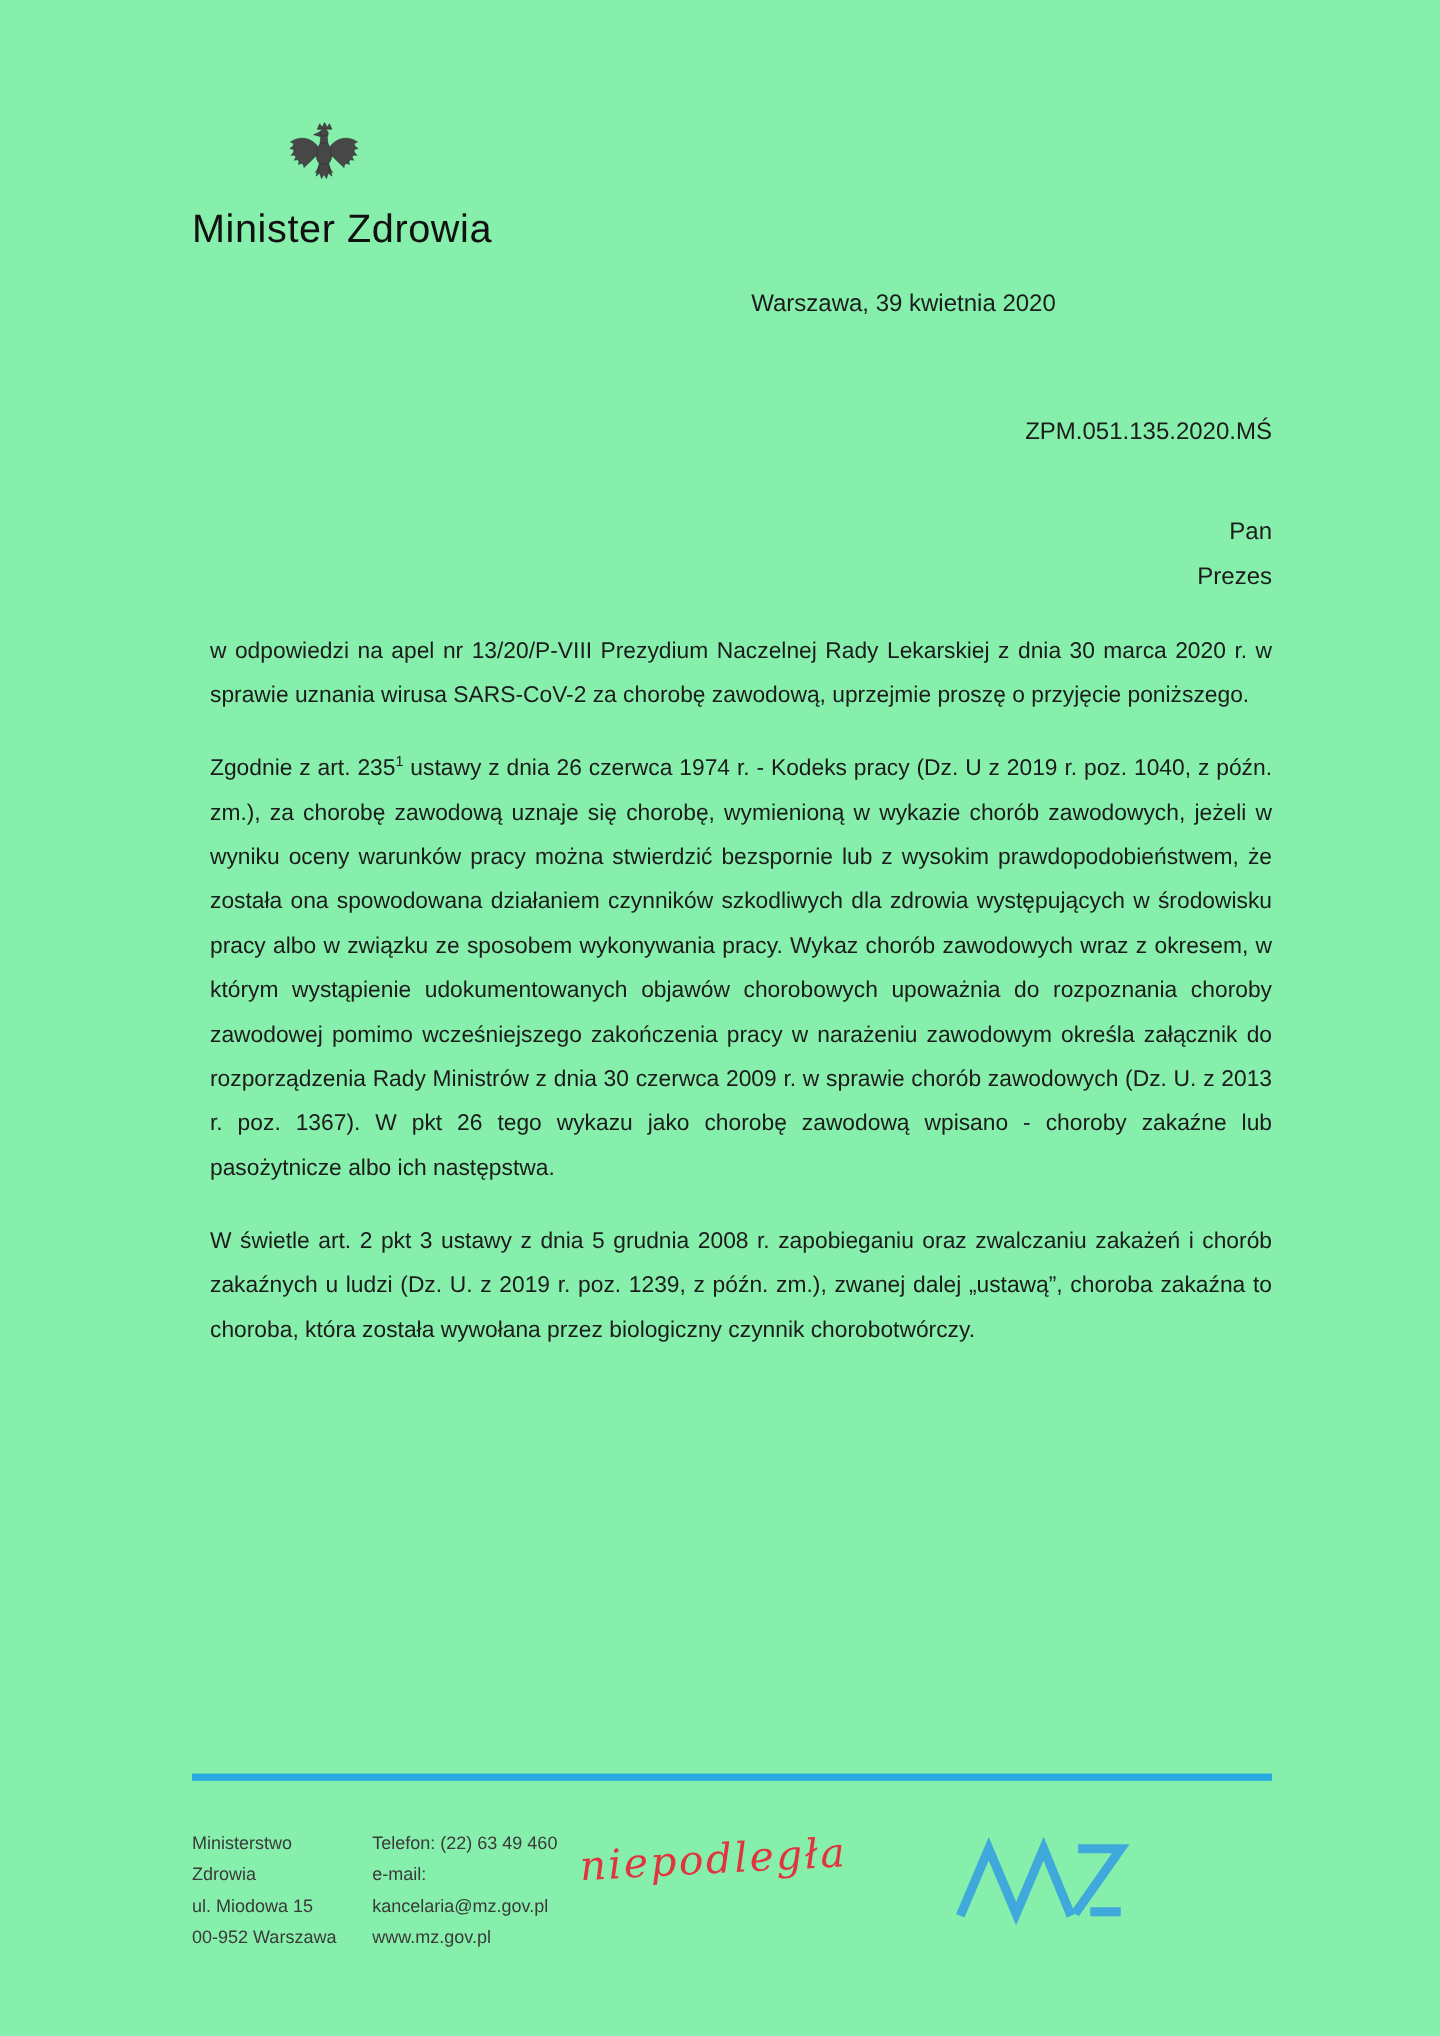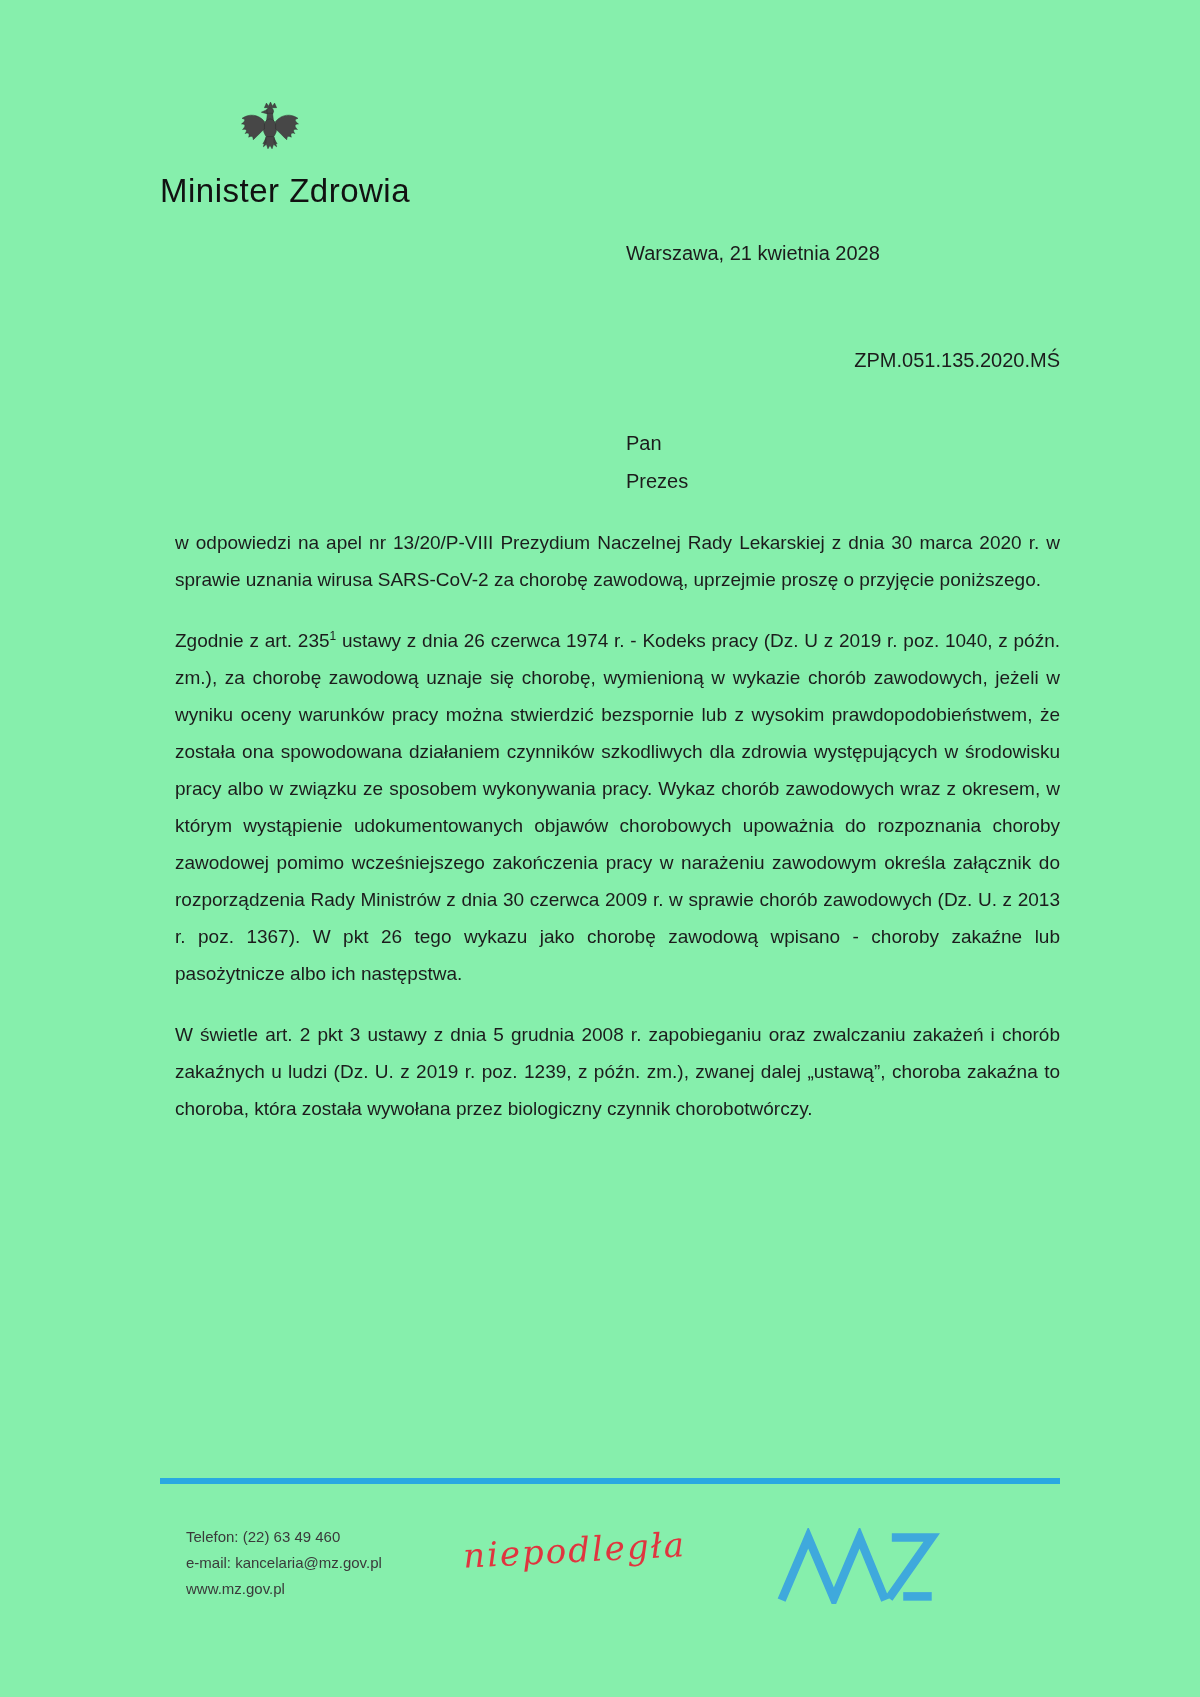--- a/index.html
+++ b/index.html
@@ -34,20 +34,21 @@
   .ref-line {
     margin: 84px 0 0 0;
     font-size: 20px;
     text-align: right;
   }
 
   .recipient {
     margin: 52px 0 0 466px;
     font-size: 20px;
     line-height: 38px;
+    text-align: right;
   }
 
   .salutation {
     margin: 46px 0 0 0;
     font-size: 20px;
     font-style: italic;
   }
 
   .body-par {
     margin: 24px 0 0 15px;
@@ -107,41 +108,46 @@
 
         <path d="M55,70 L71,70 L76,90 L70,85 L67,94 L63,87 L59,94 L56,85 L50,90 Z"></path>
 
         <path d="M55,74 L49,84 L55,82 Z"></path>
         <path d="M71,74 L77,84 L71,82 Z"></path>
       </g>
     </svg>
 
     <h1 class="ministry-title">Minister Zdrowia</h1>
 
-    <div class="date-line">Warszawa, 21 kwietnia 2028</div>
+    <div class="date-line">Warszawa, 39 kwietnia 2020</div>
 
     <div class="ref-line">ZPM.051.135.2020.MŚ</div>
 
     <div class="recipient">
       <div>Pan</div>
       <div>Prezes</div>
     </div>
 
 
     <p class="body-par">w odpowiedzi na apel nr 13/20/P-VIII Prezydium Naczelnej Rady Lekarskiej z dnia 30 marca 2020 r. w sprawie uznania wirusa SARS-CoV-2 za chorobę zawodową, uprzejmie proszę o przyjęcie poniższego.</p>
 
     <p class="body-par"><span>Zgodnie z art. 235</span><sup>1</sup><span> ustawy z dnia 26 czerwca 1974 r. - Kodeks pracy (Dz. U z 2019 r. poz. 1040, z późn. zm.), za chorobę zawodową uznaje się chorobę, wymienioną w wykazie chorób zawodowych, jeżeli w wyniku oceny warunków pracy można stwierdzić bezspornie lub z wysokim prawdopodobieństwem, że została ona spowodowana działaniem czynników szkodliwych dla zdrowia występujących w środowisku pracy albo w związku ze sposobem wykonywania pracy. Wykaz chorób zawodowych wraz z okresem, w którym wystąpienie udokumentowanych objawów chorobowych upoważnia do rozpoznania choroby zawodowej pomimo wcześniejszego zakończenia pracy w narażeniu zawodowym określa załącznik do rozporządzenia Rady Ministrów z dnia 30 czerwca 2009 r. w sprawie chorób zawodowych (Dz. U. z 2013 r. poz. 1367). W pkt 26 tego wykazu jako chorobę zawodową wpisano - choroby zakaźne lub pasożytnicze albo ich następstwa.</span></p>
 
     <p class="body-par">W świetle art. 2 pkt 3 ustawy z dnia 5 grudnia 2008 r.  zapobieganiu oraz zwalczaniu zakażeń i chorób zakaźnych u ludzi (Dz. U. z 2019 r. poz. 1239, z późn. zm.), zwanej dalej „ustawą”,  choroba zakaźna to  choroba, która została wywołana przez biologiczny czynnik chorobotwórczy.</p>
   </div>
 
   <div class="footer">
     <div class="footer-divider"></div>
     <div class="footer-row">
 
+      <div class="footer-col">
+        <div>Ministerstwo Zdrowia</div>
+        <div>ul. Miodowa 15</div>
+        <div>00-952 Warszawa</div>
+      </div>
 
       <div class="footer-col contact">
         <div>Telefon: (22) 63 49 460</div>
         <div>e-mail: kancelaria@mz.gov.pl</div>
         <div>www.mz.gov.pl</div>
       </div>
 
       <div class="niepodlegla">niepodległa</div>
 
       <svg class="mz-logo" width="168" height="76" viewBox="0 0 175 80" aria-hidden="true">

